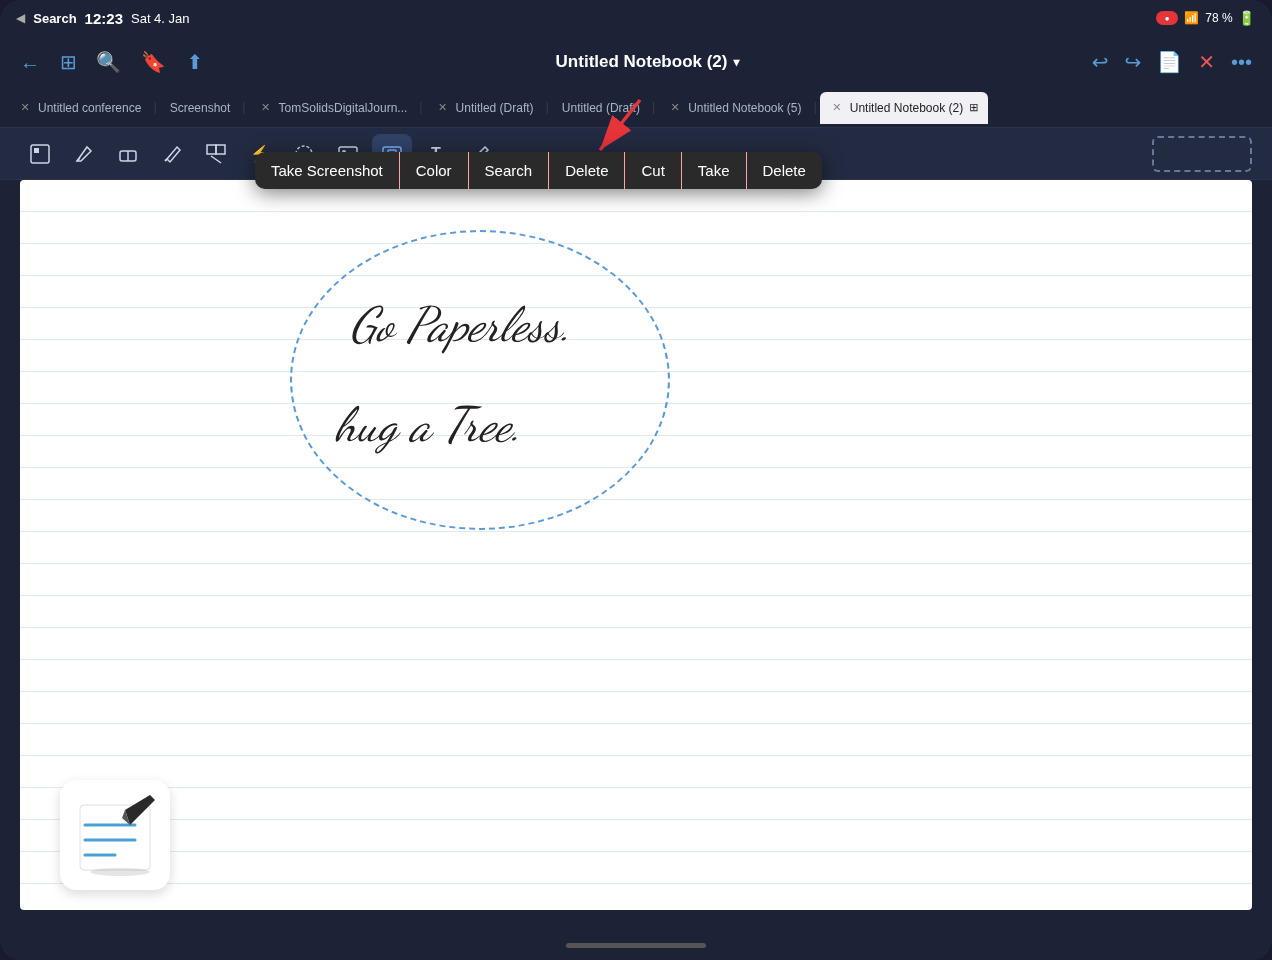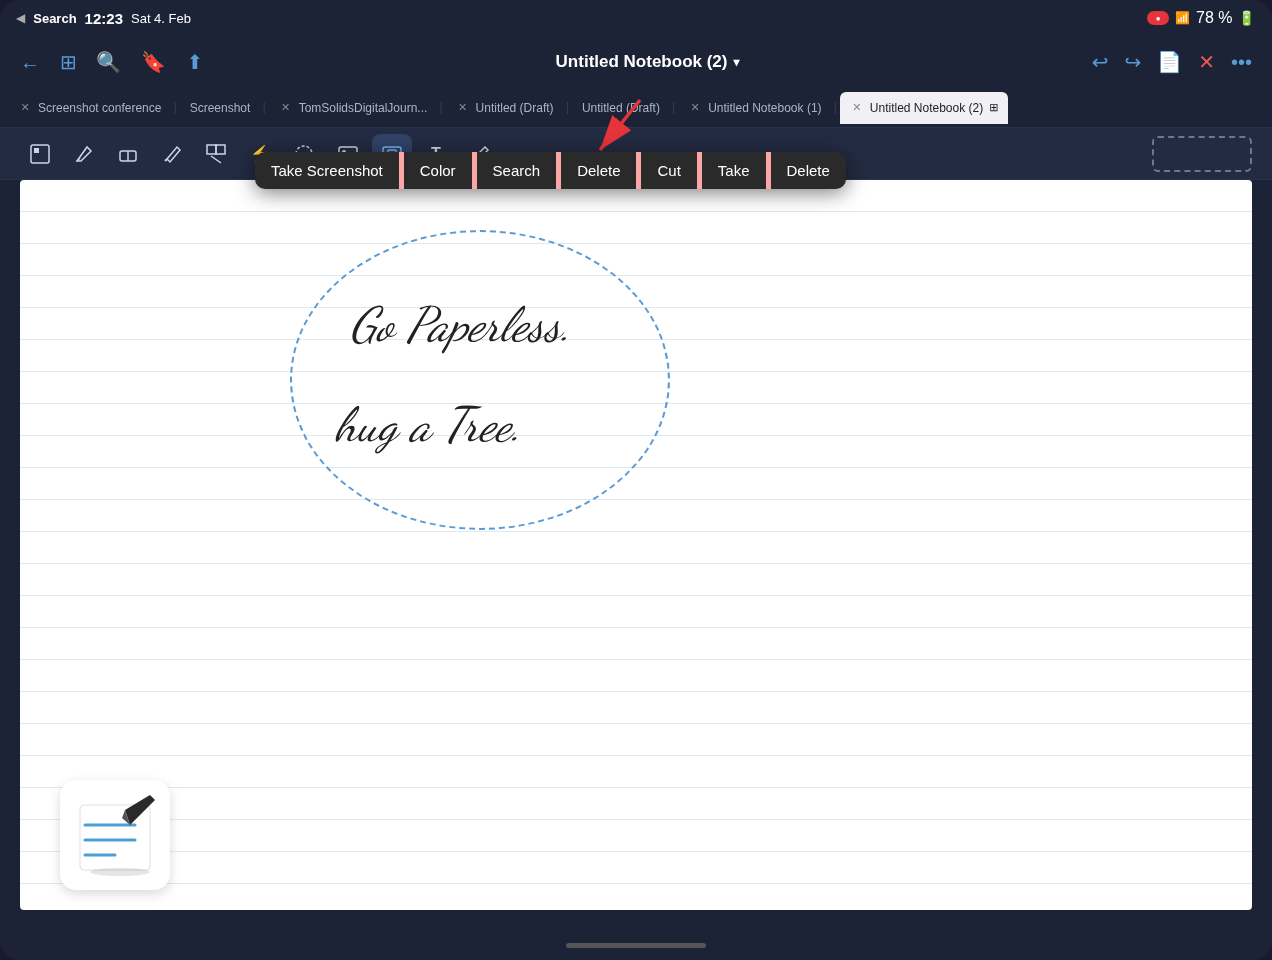--- a/index.html
+++ b/index.html
@@ -135,21 +135,21 @@
       overflow: hidden;
       box-shadow: 0 4px 20px rgba(0,0,0,0.5);
       z-index: 100;
     }
     .context-menu-item {
       padding: 10px 16px;
       color: white;
       font-size: 15px;
       font-weight: 400;
       cursor: pointer;
-      border-right: 5px solid #fca5a5;
+      border-right: 1px solid #fca5a5;
       white-space: nowrap;
     }
     .context-menu-item:last-child { border-right: none; }
 
     .main-content {
       display: flex;
       flex-direction: column;
       height: calc(960px - 36px - 52px - 40px - 52px - 30px);
       background: #1c2336;
       padding: 0 20px 20px 20px;
@@ -221,26 +221,26 @@
     }
   </style>
 </head>
 <body>
 
 <div class="status-bar">
   <div class="status-left">
     <span style="color:#aaa;font-size:12px">◀</span>
     <span style="color:white;font-size:13px;font-weight:700">Search</span>
     <span style="color:white;font-size:15px;font-weight:600">12:23</span>
-    <span style="color:white;font-size:13px">Sat 4. Feb</span>
+    <span style="color:white;font-size:13px">Sat 4. Jan</span>
   </div>
   <div class="status-right">
     <div class="rec-dot"></div>
     <span style="color:white">📶</span>
-    <span style="color:white;font-size:16px">78 %</span>
+    <span style="color:white;font-size:12px">78 %</span>
     <span style="color:white;font-size:14px">🔋</span>
   </div>
 </div>
 
 <div class="title-bar">
   <div class="title-bar-left">
     <span class="tb-icon">←</span>
     <span class="tb-icon">⊞</span>
     <span class="tb-icon">🔍</span>
     <span class="tb-icon">🔖</span>
@@ -255,21 +255,21 @@
     <span class="tb-icon">↪</span>
     <span class="tb-icon">📄</span>
     <span class="tb-icon" style="color:#e55;">✕</span>
     <span class="tb-icon">•••</span>
   </div>
 </div>
 
 <div class="tabs-bar">
   <div class="tab">
     <span class="tab-close">✕</span>
-    <span>Screenshot conference</span>
+    <span>Untitled conference</span>
   </div>
   <span class="tab-separator">│</span>
   <div class="tab">
     <span>Screenshot</span>
   </div>
   <span class="tab-separator">│</span>
   <div class="tab">
     <span class="tab-close">✕</span>
     <span>TomSolidsDigitalJourn...</span>
   </div>
@@ -278,21 +278,21 @@
     <span class="tab-close">✕</span>
     <span>Untitled (Draft)</span>
   </div>
   <span class="tab-separator">│</span>
   <div class="tab">
     <span>Untitled (Draft)</span>
   </div>
   <span class="tab-separator">│</span>
   <div class="tab">
     <span class="tab-close">✕</span>
-    <span>Untitled Notebook (1)</span>
+    <span>Untitled Notebook (5)</span>
   </div>
   <span class="tab-separator">│</span>
   <div class="tab active">
     <span class="tab-close">✕</span>
     <span>Untitled Notebook (2)</span>
     <span style="font-size:11px">⊞</span>
   </div>
 </div>
 
 <div class="toolbar">

